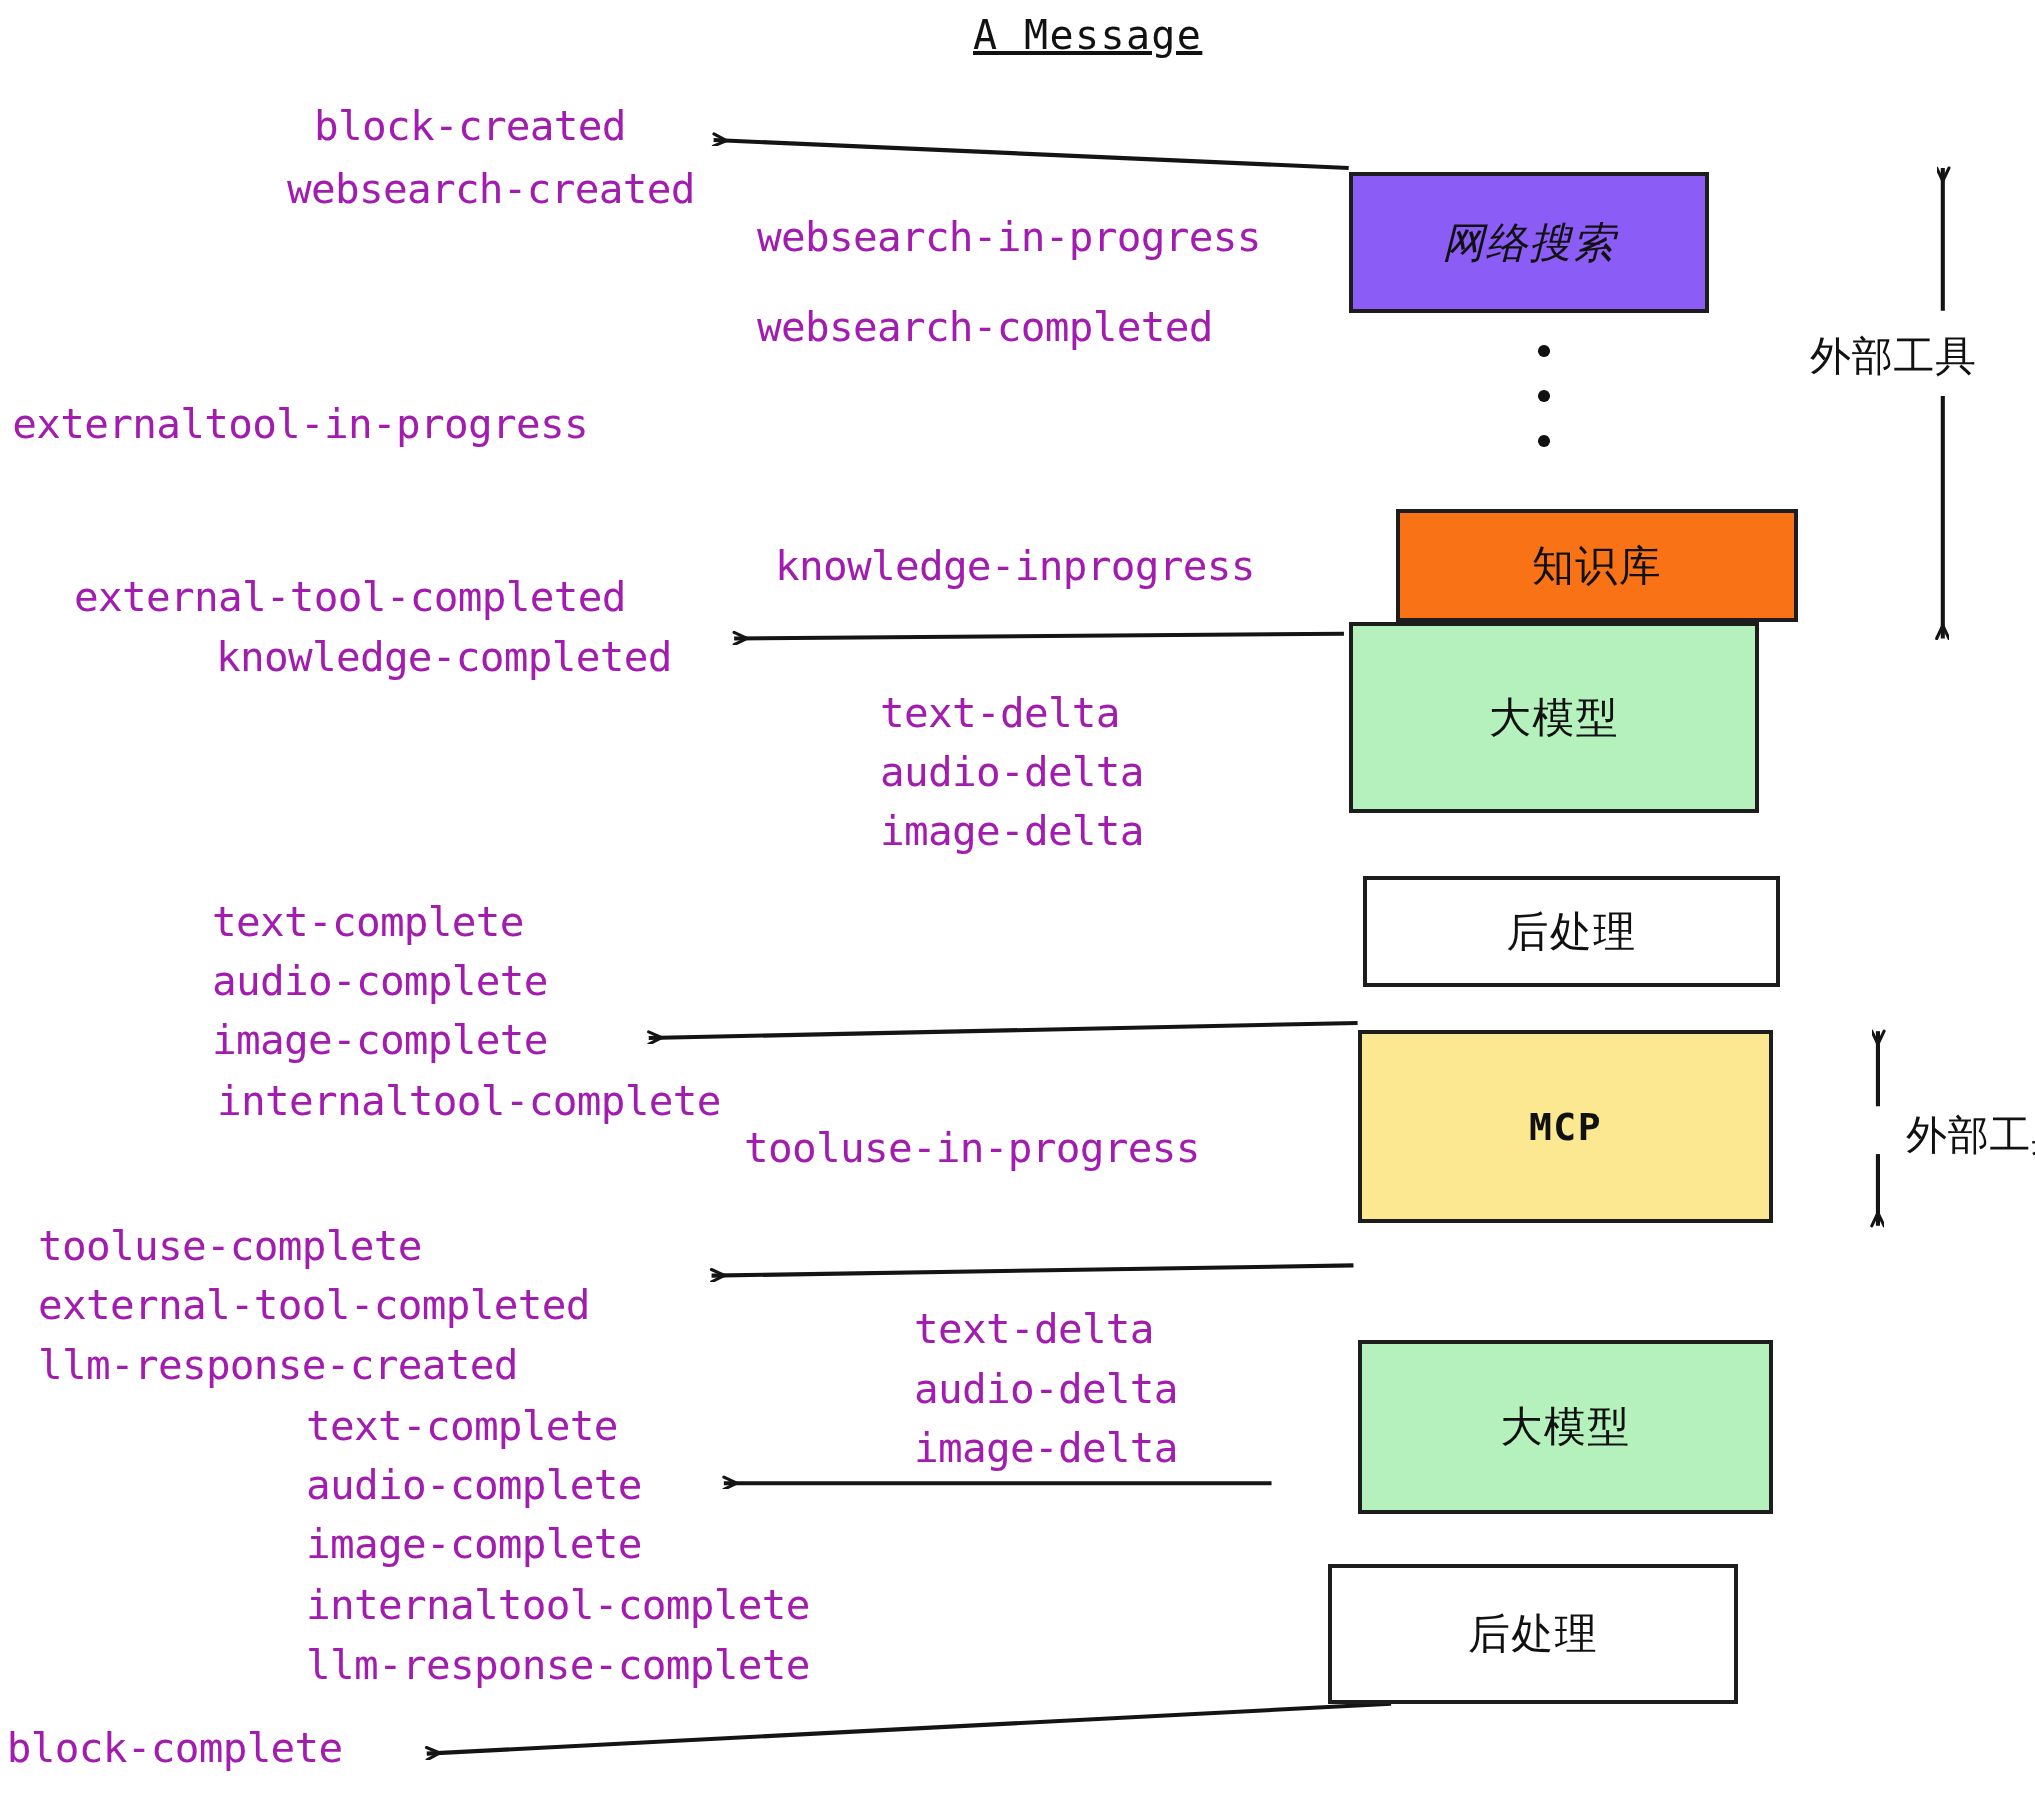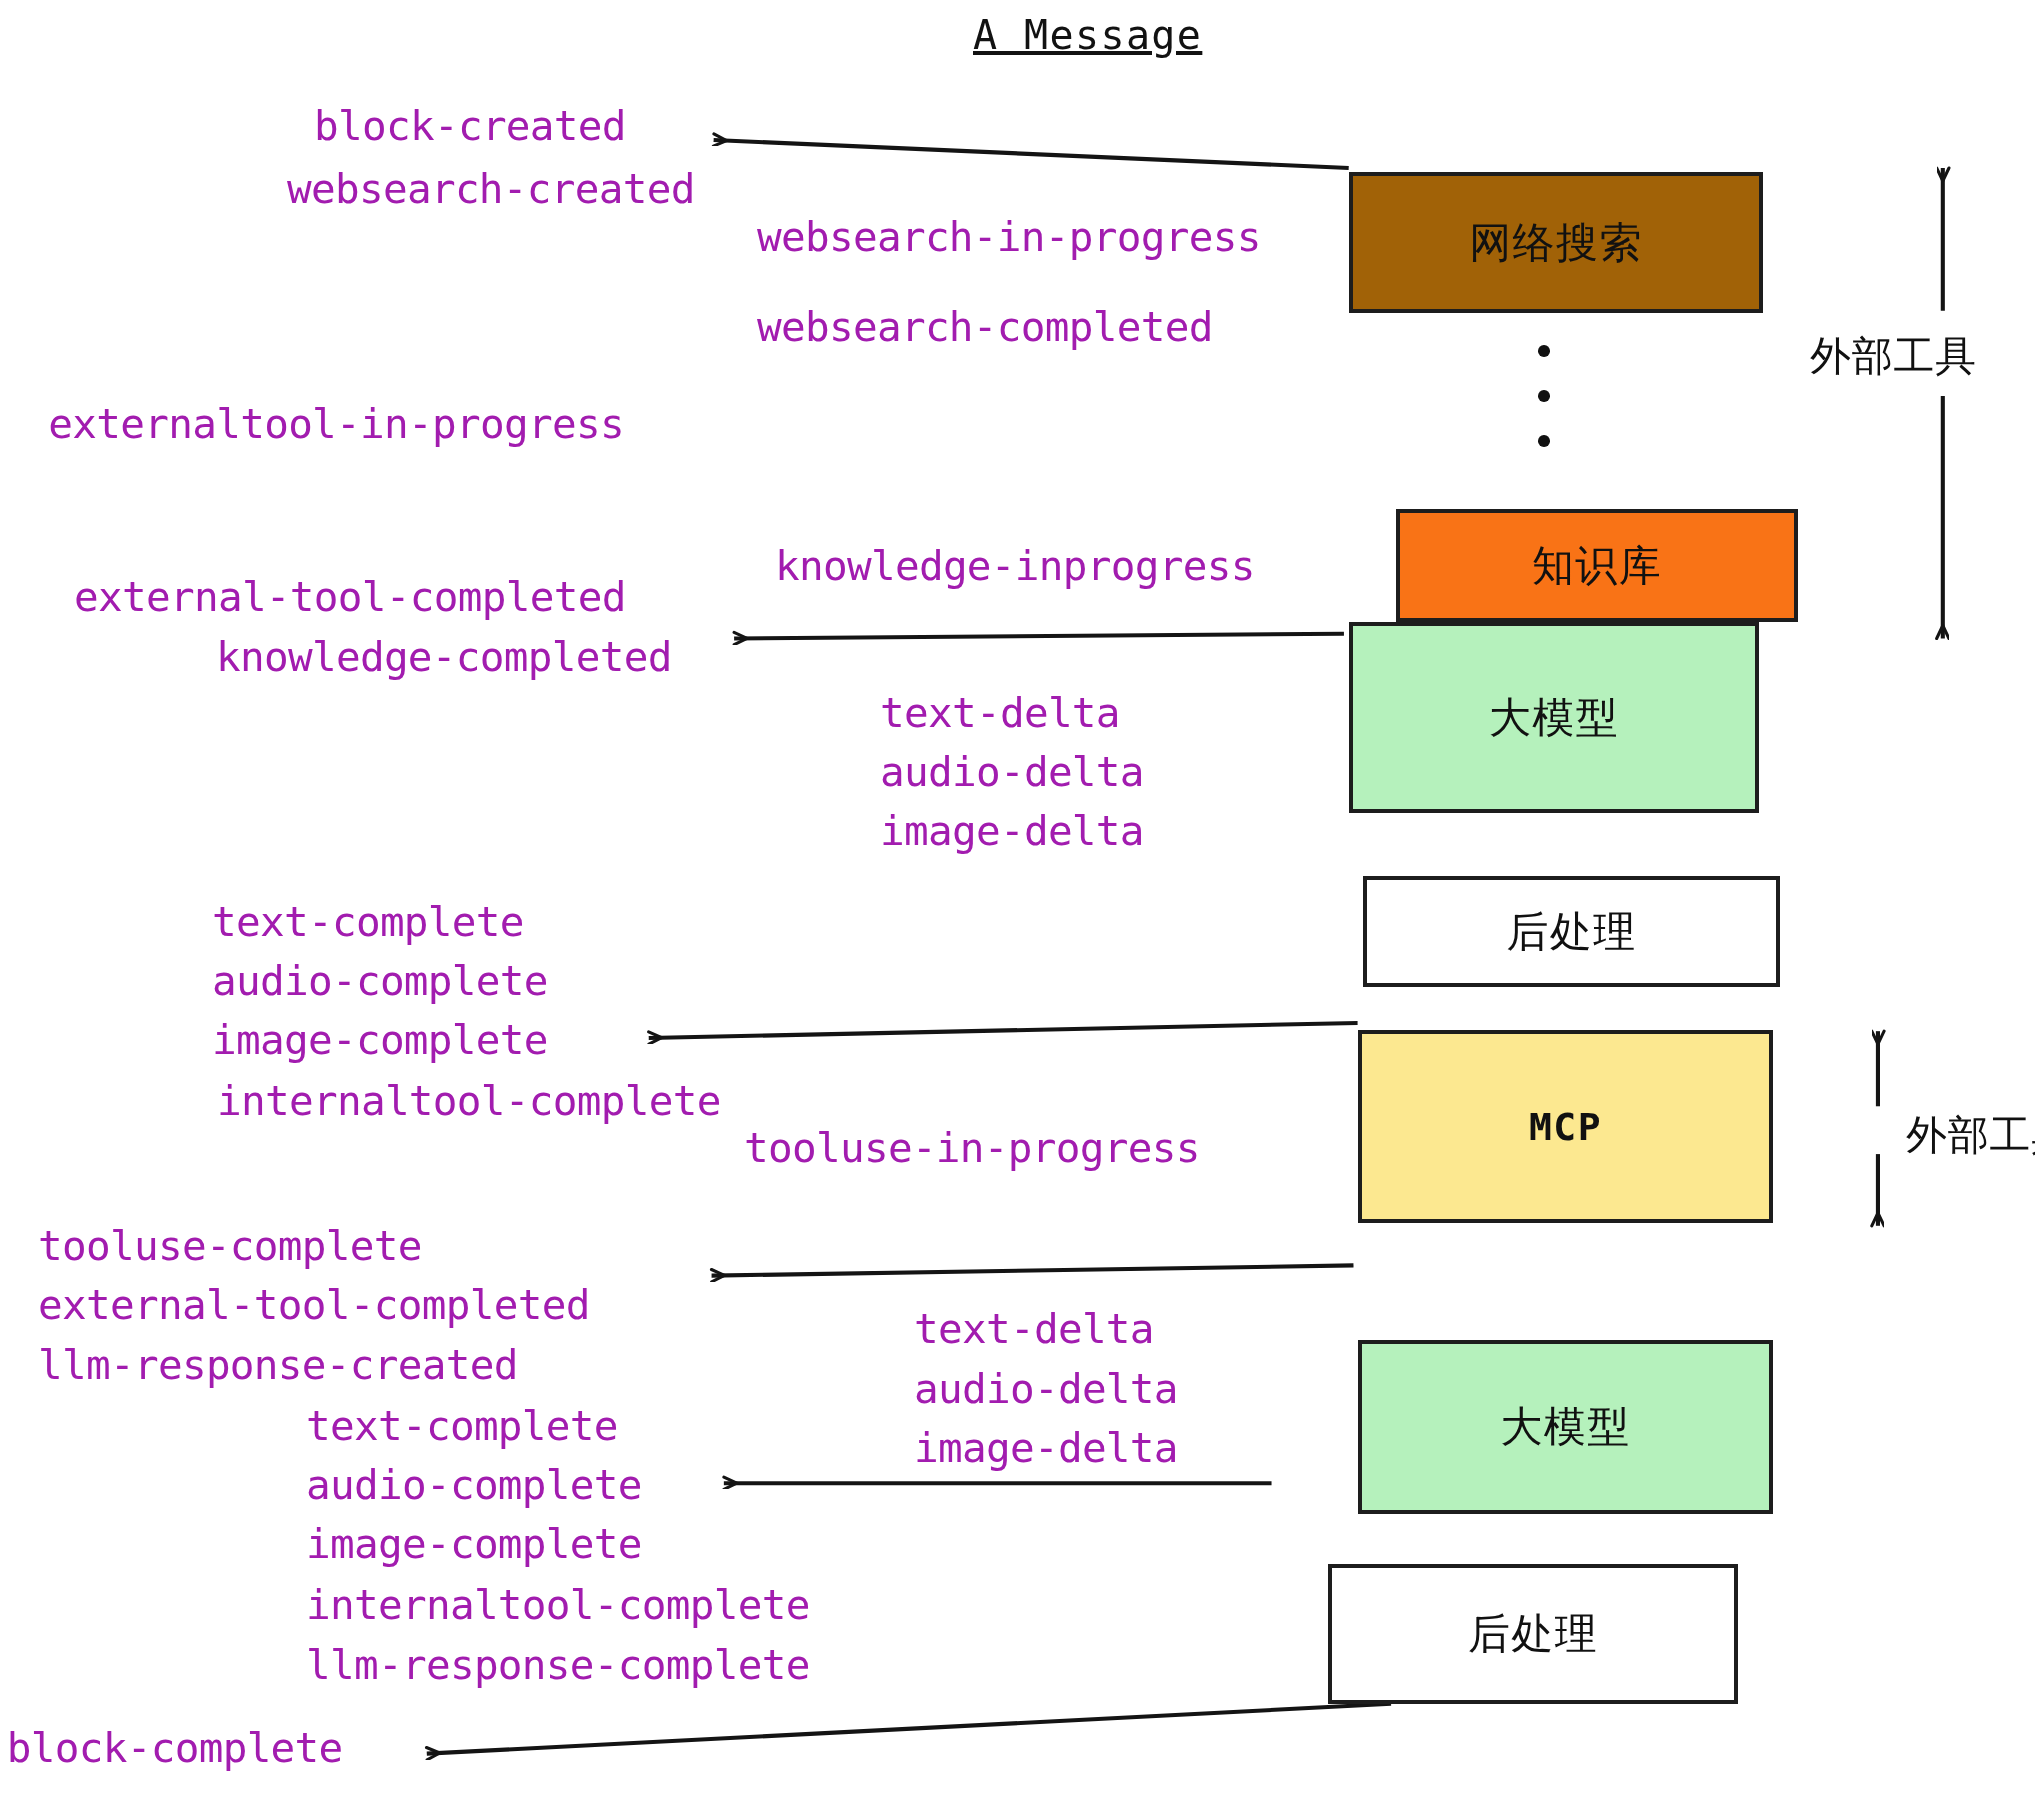--- a/index.html
+++ b/index.html
@@ -104,21 +104,21 @@
 
     <path d="M2845,455 L2845,246" fill="none" stroke="#141414" stroke-width="6" marker-end="url(#ah)"></path>
     <path d="M2845,580 L2845,935" fill="none" stroke="#141414" stroke-width="6" marker-end="url(#ah)"></path>
 
     <path d="M2750,1620 L2750,1510" fill="none" stroke="#141414" stroke-width="6" marker-end="url(#ah)"></path>
     <path d="M2750,1690 L2750,1795" fill="none" stroke="#141414" stroke-width="6" marker-end="url(#ah)"></path>
   </svg>
 
   <div class="title" style="left:973px;top:12.3px;">A Message</div>
 
-  <div class="node" style="left:1349px;top:172px;width:414px;height:141px;background:#a16207;">
+  <div class="node" style="left:1349px;top:172px;width:360px;height:141px;background:#8b5cf6;font-style:italic;">
     <span>网络搜索</span>
   </div>
 
   <div class="dots" style="left:1538px;top:345px;width:12.3px;height:102px;">
     <i></i>
     <i></i>
     <i></i>
   </div>
 
   <div class="node" style="left:1396px;top:509px;width:402px;height:113px;background:#f97316;">
@@ -146,21 +146,21 @@
   </div>
 
   <div class="sidelabel" style="left:1810px;top:329px;">外部工具</div>
 
   <div class="sidelabel" style="left:1906px;top:1108px;">外部工具</div>
 
   <div class="evt" style="left:314px;top:106px;">block-created</div>
   <div class="evt" style="left:287px;top:169px;">websearch-created</div>
   <div class="evt" style="left:757px;top:217px;">websearch-in-progress</div>
   <div class="evt" style="left:757px;top:307px;">websearch-completed</div>
-  <div class="evt" style="left:12.3px;top:404px;margin-left:36px;">externaltool-in-progress</div>
+  <div class="evt" style="left:12.3px;top:404px;">externaltool-in-progress</div>
   <div class="evt" style="left:775px;top:546px;">knowledge-inprogress</div>
   <div class="evt" style="left:74px;top:577px;">external-tool-completed</div>
   <div class="evt" style="left:193px;top:637px;margin-left:23px;">knowledge-completed</div>
   <div class="evt" style="left:880px;top:693px;">text-delta</div>
   <div class="evt" style="left:880px;top:752px;">audio-delta</div>
   <div class="evt" style="left:880px;top:811px;">image-delta</div>
   <div class="evt" style="left:212px;top:902px;">text-complete</div>
   <div class="evt" style="left:212px;top:961px;">audio-complete</div>
   <div class="evt" style="left:212px;top:1020px;">image-complete</div>
   <div class="evt" style="left:217px;top:1081px;">internaltool-complete</div>

